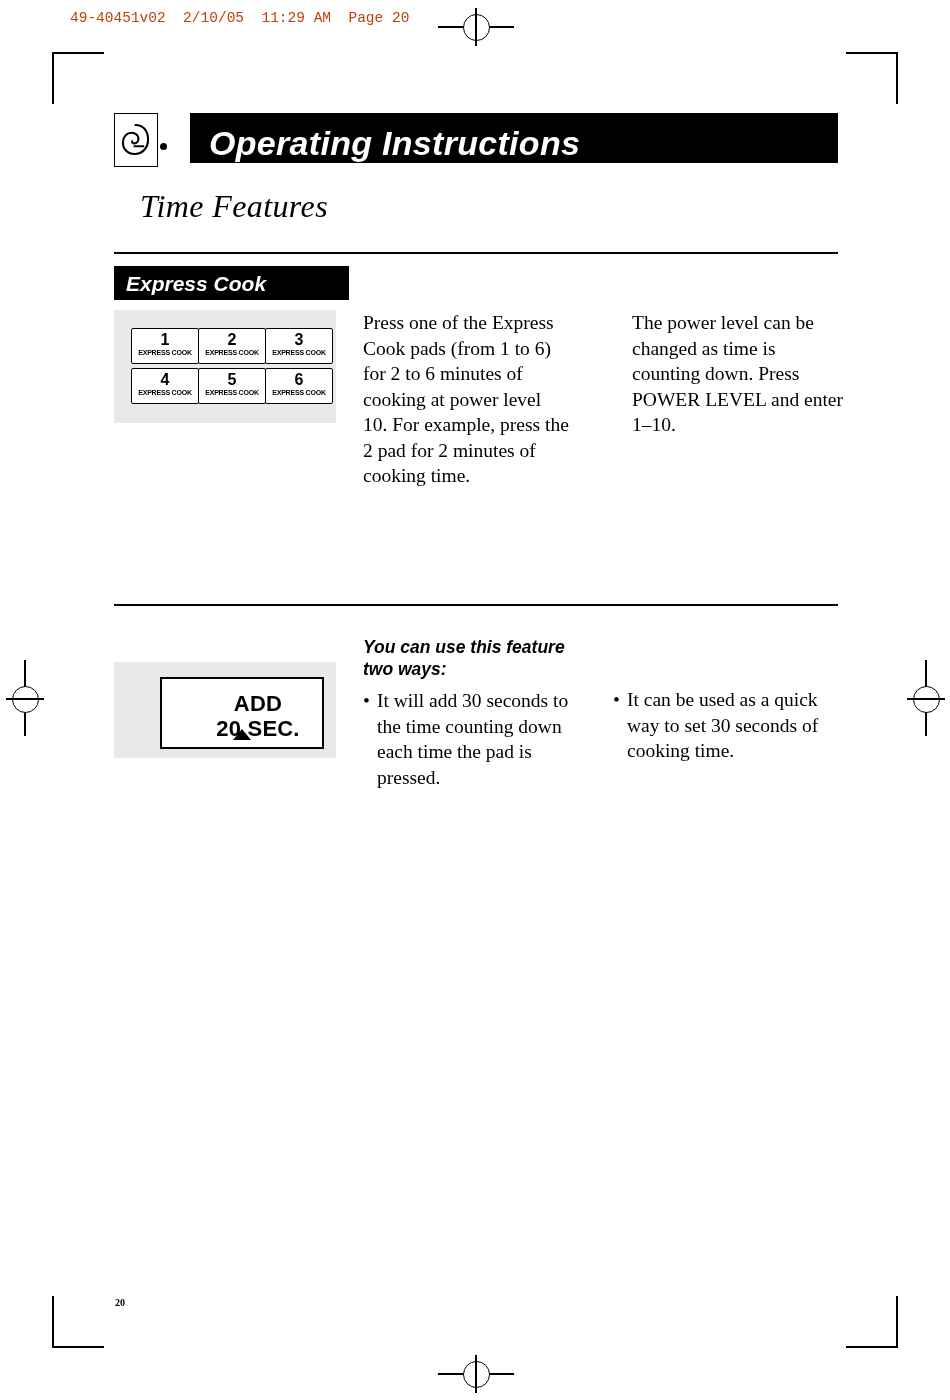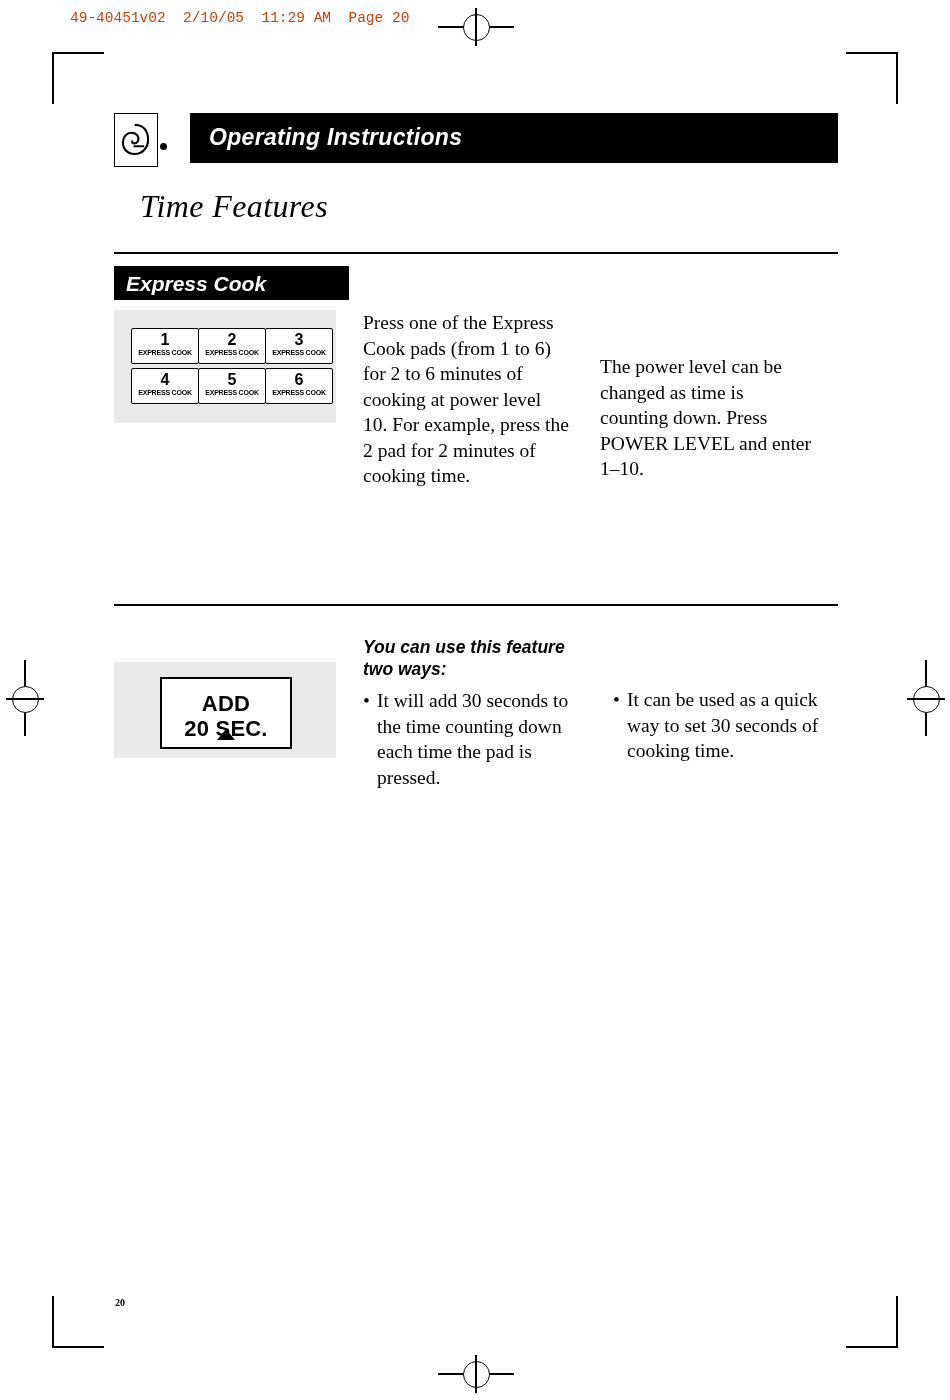--- a/index.html
+++ b/index.html
@@ -88,21 +88,21 @@
     background: #000;
   }
   .section-banner span {
     position: absolute;
     left: 19px;
     top: 11px;
     color: #fff;
     font-family: "Liberation Sans", sans-serif;
     font-weight: bold;
     font-style: italic;
-    font-size: 23px;
+    font-size: 34px;
     letter-spacing: 0.3px;
   }
 
   .page-title {
     position: absolute;
     left: 140px;
     top: 188px;
     font-family: "Liberation Serif", serif;
     font-style: italic;
     font-size: 32px;
@@ -160,20 +160,21 @@
     line-height: 9px;
     letter-spacing: -0.2px;
   }
 
   
   .add-pad {
     position: absolute;
     border: 2.5px solid #000;
     background: #fff;
     text-align: center;
+    padding-left: 32px;
   }
   .add-pad .l1, .add-pad .l2 {
     display: block;
     font-family: "Liberation Sans", sans-serif;
     font-weight: bold;
     font-size: 22px;
     line-height: 25px;
     letter-spacing: 0.2px;
   }
   .add-pad .l1 { margin-top: 12px; }
@@ -307,21 +308,21 @@
     <div class="key" style="left:151px; top:58px; width:66px; height:34px;">
       <span class="num">6</span>
       <span class="cap">EXPRESS COOK</span>
     </div>
   </div>
 
   <div class="col" style="left:363px; top:310px; width:206px;">
     <span>Press one of the Express Cook pads (from 1 to 6) for 2 to 6 minutes of cooking at power level 10. For example, press the 2 pad for 2 minutes of cooking time.</span>
   </div>
 
-  <div class="col" style="left:600px; top:310px; width:215px;margin-top:44px;">
+  <div class="col" style="left:632px; top:310px; width:215px;">
     <span>The power level can be changed as time is counting down. Press POWER LEVEL and enter 1–10.</span>
   </div>
 
   <div class="rule" style="left:114px; top:604px; width:724px;"></div>
 
   <div class="gray-panel" style="left:114px; top:662px; width:222px; height:96px;">
     <div class="add-pad" style="left:46px; top:15px; width:128px; height:68px;">
       <span class="l1">ADD</span>
       <span class="l2">20 SEC.</span>
       <span class="tri"></span>

